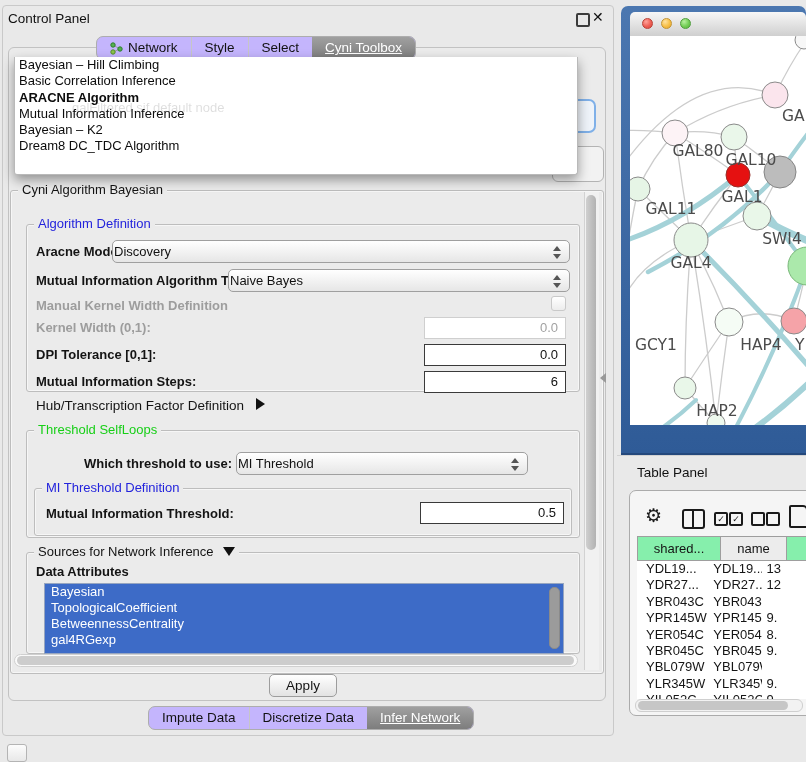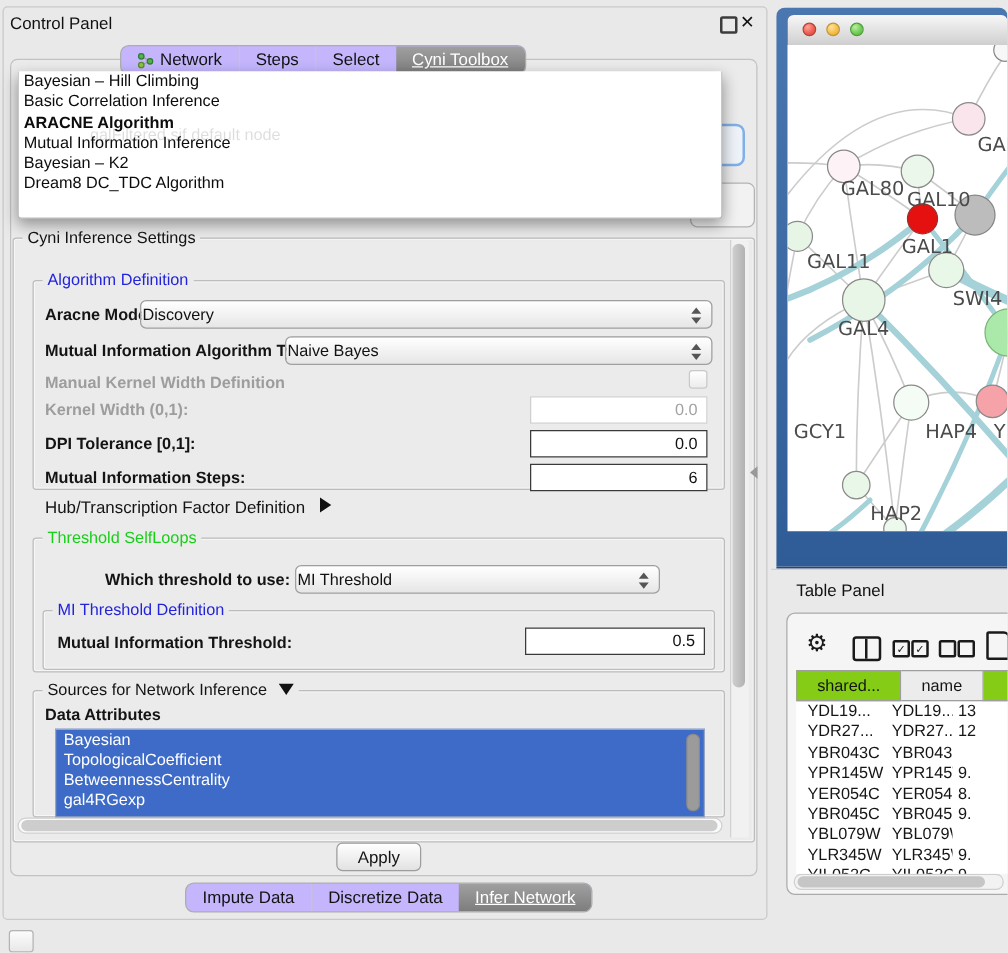--- a/index.html
+++ b/index.html
@@ -105,21 +105,21 @@
   #ic-gear{left:645px;top:504px;font-size:19px;}
   #ic-split{left:682px;top:509px;width:19px;height:16px;border:2px solid #1a1a1a;border-radius:3px;}
   #ic-split:after{content:"";position:absolute;left:8px;top:0;bottom:0;width:2px;background:#1a1a1a;}
   .cbx{position:absolute;width:10px;height:10px;border:2px solid #1a1a1a;border-radius:2px;
        font-size:9px;line-height:10px;text-align:center;font-weight:bold;color:#1a1a1a;}
   #ic-doc{left:789px;top:505px;width:15px;height:19px;border:2px solid #1a1a1a;border-radius:2px 5px 2px 2px;}
   #t-head{left:637px;top:536px;height:25px;display:flex;z-index:2;}
   .th{box-sizing:border-box;border:1px solid #9e9e9e;border-left:none;font-size:13px;
       line-height:23px;text-align:center;background:#ececec;}
   .th:first-child{border-left:1px solid #9e9e9e;}
-  .th.acc{background:#84cc16;}
+  .th.acc{background:#86efac;}
   #t-rows{left:637px;top:561px;width:172px;height:138px;overflow:hidden;background:#fff;z-index:1;}
   .tr{display:flex;height:16.4px;line-height:16.4px;font-size:13px;color:#151515;}
   .td{overflow:hidden;white-space:nowrap;}
   #t-hscroll{left:635px;top:699px;width:168px;height:13px;background:#f2f2f2;
              border:1px solid #cfcfcf;border-radius:6px;box-sizing:border-box;}
   #t-hthumb{left:638px;top:701px;width:150px;height:9px;border-radius:5px;background:#c6c6c6;}
   svg text{font-family:"DejaVu Sans","Liberation Sans",sans-serif;font-size:15.5px;fill:#4b4b4b;}
 </style>
 </head>
 <body>
@@ -137,21 +137,21 @@
     <div class="tab">
       <svg width="13" height="13" viewBox="0 0 13 13">
         <path d="M3 3 L10 7 M3 10 L10 7" stroke="#9e9e9e" fill="none"></path>
         <circle cx="3" cy="3" r="2.2" fill="#55b24f" stroke="#2e7d32"></circle>
         <circle cx="3" cy="10" r="2.2" fill="#8bc34a" stroke="#558b2f"></circle>
         <circle cx="10" cy="7" r="2.2" fill="#55b24f" stroke="#2e7d32"></circle>
       </svg>
       <span>Network</span>
     </div>
     <div class="tab sep">
-      <span>Steps</span>
+      <span>Style</span>
     </div>
     <div class="tab sep">
       <span>Select</span>
     </div>
     <div class="tab sel">
       <span>Cyni Toolbox</span>
     </div>
   </div>
 
 <div class="abs" id="algo-dropdown">
@@ -160,21 +160,21 @@
       <div class="dd-item">Basic Correlation Inference</div>
       <div class="dd-item bold">ARACNE Algorithm</div>
       <div class="dd-item">Mutual Information Inference</div>
       <div class="dd-item">Bayesian – K2</div>
       <div class="dd-item">Dream8 DC_TDC Algorithm</div>
     </div>
 </div>
 <div class="abs" id="ghost-text">galFiltered.sif default node</div>
 
 <div class="abs grp" style="left:10px;top:190px;width:592px;height:482px;"></div>
-<div class="abs grp-label" style="left:18px;top:183px;">Cyni Inference Settings</div>
+<div class="abs grp-label" style="left:18px;top:183px;">Cyni Algorithm Bayesian</div>
 <div class="abs" id="set-vtrack"></div>
 <div class="abs" id="set-vthumb"></div>
 
 <div class="abs grp" style="left:26px;top:224px;width:552px;height:166px;"></div>
 <div class="abs grp-label t-blue" style="left:34px;top:217px;">Algorithm Definition</div>
 
 <div class="abs flabel" style="left:36px;top:244px;">Aracne Mode:</div>
 <div class="abs combo" style="left:112px;top:240px;width:458px;">
   <span>Discovery</span>
   <span class="spin"></span>

